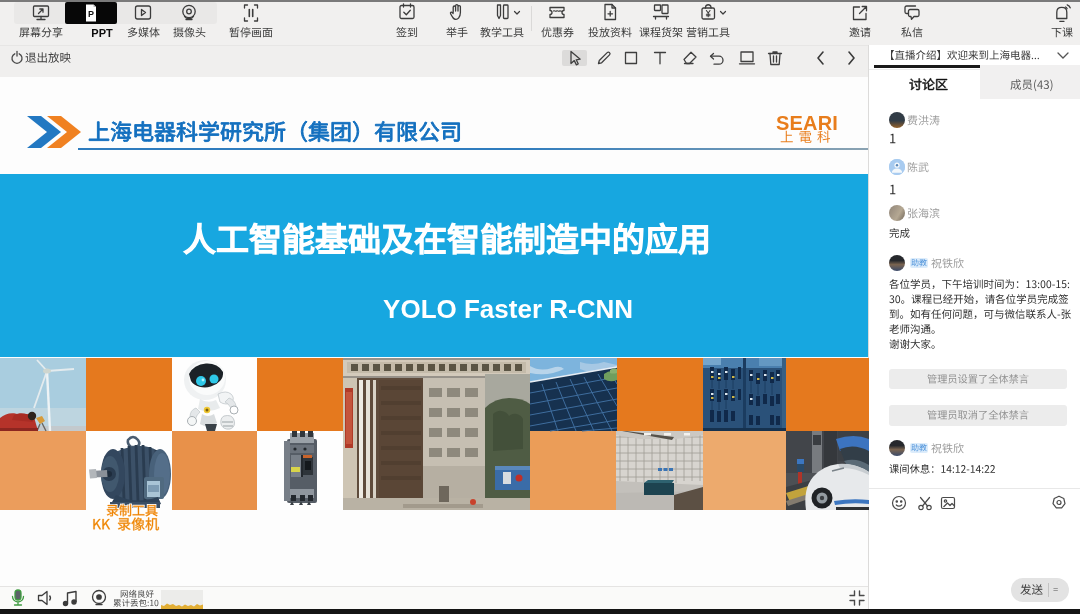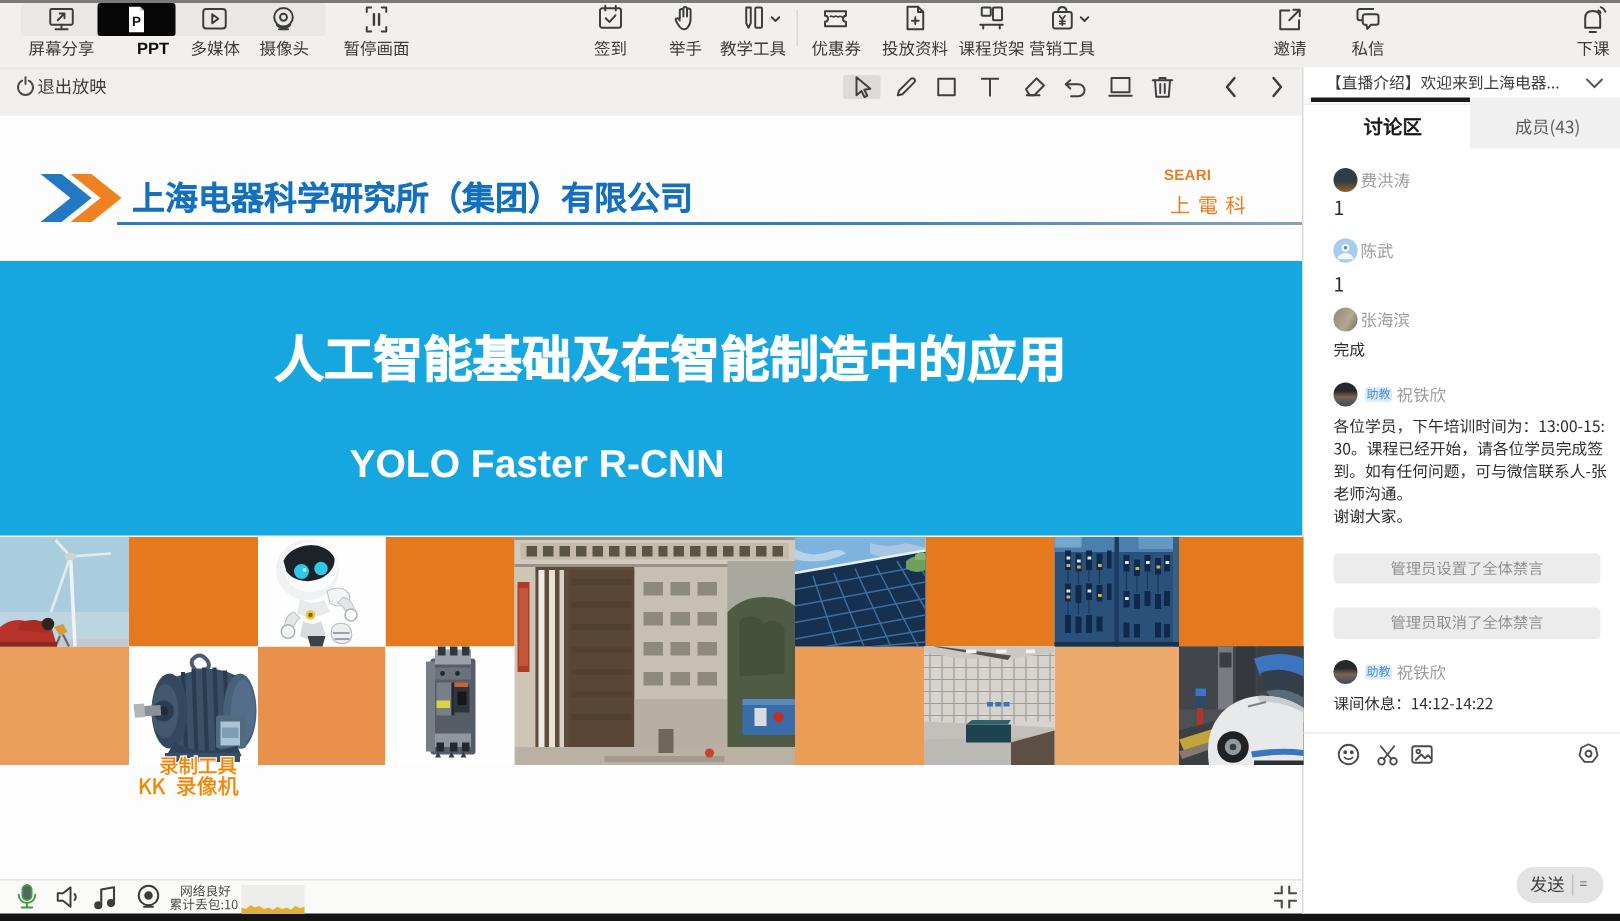--- a/index.html
+++ b/index.html
@@ -485,21 +485,21 @@
         <use href="#g51" x="9000"></use>
         <use href="#g52" x="10000"></use>
         <use href="#g53" x="11000"></use>
         <use href="#g54" x="12000"></use>
         <use href="#g55" x="13000"></use>
         <use href="#g56" x="14000"></use>
         <use href="#g57" x="15000"></use>
         <use href="#g58" x="16000"></use>
       </g>
     </svg>
-    <div class="lt" style="left:776px;top:112px;width:62px;font-size:10px;font-weight:bold;color:#e87d1c;letter-spacing:0.2px">SEARI</div>
+    <div class="lt" style="left:776px;top:112px;width:62px;font-size:20px;font-weight:bold;color:#e87d1c;letter-spacing:0.2px">SEARI</div>
     <svg class="t" style="left:780.0px;top:128.7px" width="58" height="17">
       <g fill="#e87d1c" transform="translate(0,12.8) scale(0.013500,-0.013500)">
         <use href="#g43"></use>
         <use href="#g59" x="1370"></use>
         <use href="#g47" x="2740"></use>
       </g>
     </svg>
     <div style="position:absolute;left:78px;top:148px;width:790px;height:2px;background:linear-gradient(to right,#2e7cbe 55%,#8ba3b2)"></div>
     <div style="position:absolute;left:0;top:174px;width:868px;height:183px;background:#17a7e0"></div>
     <svg class="t" style="left:183.0px;top:219.9px" width="530" height="42">
@@ -515,21 +515,21 @@
         <use href="#g61" x="8000"></use>
         <use href="#g62" x="9000"></use>
         <use href="#g67" x="10000"></use>
         <use href="#g68" x="11000"></use>
         <use href="#g69" x="12000"></use>
         <use href="#g70" x="13000"></use>
         <use href="#g71" x="14000"></use>
         <use href="#g72" x="15000"></use>
       </g>
     </svg>
-    <div class="lt" style="left:233px;top:295px;width:400px;text-align:left;font-size:26px;font-weight:bold;color:#fff;font-family:'Liberation Sans',sans-serif">YOLO Faster R-CNN</div>
+    <div class="lt" style="left:233px;top:295px;width:400px;text-align:right;font-size:26px;font-weight:bold;color:#fff;font-family:'Liberation Sans',sans-serif">YOLO Faster R-CNN</div>
     <div style="position:absolute;left:86px;top:358px;width:86px;height:73px;background:#e5791e"></div>
     <div style="position:absolute;left:257px;top:358px;width:86px;height:73px;background:#e5791e"></div>
     <div style="position:absolute;left:617px;top:358px;width:86px;height:73px;background:#e5791e"></div>
     <div style="position:absolute;left:786px;top:358px;width:83px;height:73px;background:#e5791e"></div>
     <div style="position:absolute;left:0px;top:431px;width:86px;height:79px;background:#eb9d5c"></div>
     <div style="position:absolute;left:172px;top:431px;width:85px;height:79px;background:#e8914a"></div>
     <div style="position:absolute;left:530px;top:431px;width:86px;height:79px;background:#eb9d58"></div>
     <div style="position:absolute;left:703px;top:431px;width:83px;height:79px;background:#edaa6d"></div>
     <svg class="t" style="left:0px;top:358px" width="86" height="73">
       <rect width="86" height="73" fill="#a9cddf"></rect>

